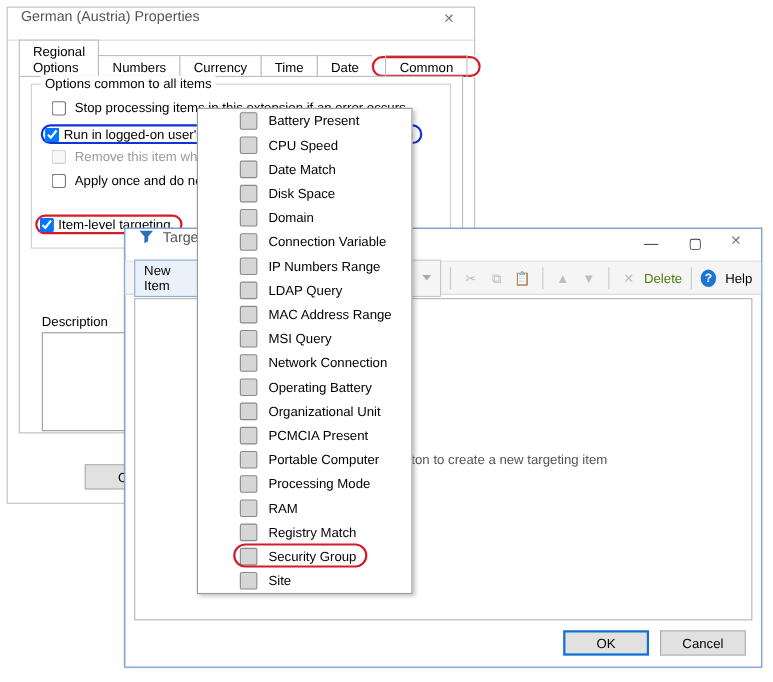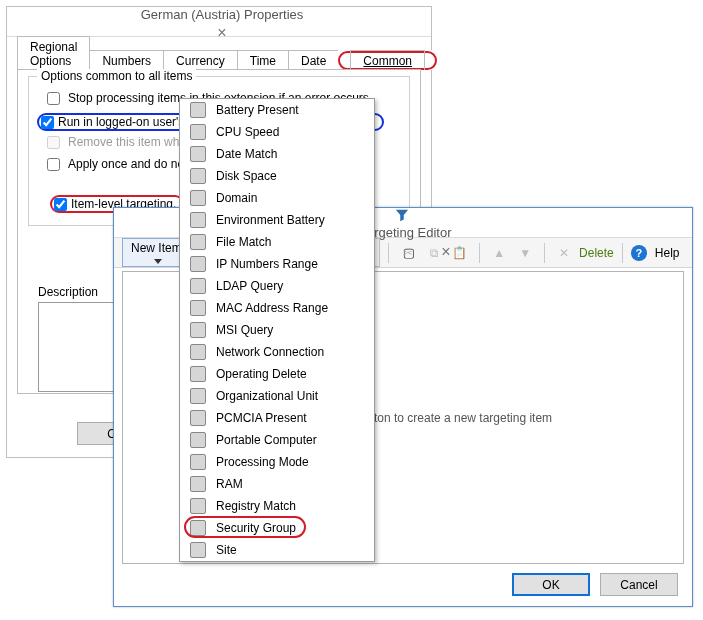--- a/index.html
+++ b/index.html
@@ -1,28 +1,28 @@
 <!DOCTYPE html>
 <html><head>
 <meta charset="utf-8">
 <style>
   * { box-sizing: border-box; font-family: "Segoe UI", Tahoma, sans-serif; }
   body { margin: 0; width: 703px; height: 620px; background: #fff; font-size: 12px; color: #000; position: relative; overflow: hidden; }
 
   
   .prop-win { position: absolute; left: 6px; top: 6px; width: 426px; height: 452px; border: 1px solid #bfbfbf; background: #fff; }
-  .titlebar { height: 30px; display: flex; align-items: center; padding: 0 6px 0 12px; border-bottom: 1px solid #dcdcdc; color: #555; flex-direction: column; }
+  .titlebar { height: 30px; display: flex; padding: 0 6px 0 12px; border-bottom: 1px solid #dcdcdc; color: #555; }
   .titlebar .title { flex: 1; font-size: 13px; }
   .titlebar .close { width: 34px; height: 24px; text-align: center; line-height: 22px; font-size: 16px; color: #777; }
 
   .tabs { display: flex; align-items: flex-end; height: 24px; margin-top: 8px; padding-left: 10px; }
   .tab { padding: 3px 12px 2px; border: 1px solid #bcbcbc; border-bottom: none; margin-right: -1px; background: #fff; position: relative; top: 1px; }
   .big-oval-red { border: 2px solid #d21c2a; border-radius: 14px; padding: 1px 10px 0; }
   .tabs .tab.common { padding: 0; border: none; }
-  .tabs .tab.common .inner { padding: 3px 12px 2px; border: 1px solid #bcbcbc; border-bottom: none; display: inline-block; text-decoration: underline; }
+  .tabs .tab.common .inner { padding: 3px 12px 2px; border: 1px solid #bcbcbc; border-bottom: none; display: inline-block; }
   .tabpanel { border: 1px solid #bcbcbc; margin: 0 10px 10px; height: 325px; position: relative; background: #fff; }
 
   .groupbox { position: absolute; left: 10px; top: 6px; right: 10px; height: 150px; border: 1px solid #cfcfcf; }
   .groupbox .legend { position: absolute; top: -8px; left: 8px; background: #fff; padding: 0 4px; font-size: 12px; }
 
   .opt-row { position: absolute; left: 18px; display: flex; align-items: center; gap: 4px; }
   .opt-row input[type=checkbox] { width: 13px; height: 13px; margin: 0 4px 0 0; }
   .opt-row.disabled { color: #9a9a9a; }
   .targeting-btn { position: absolute; left: 240px; top: 119px; padding: 2px 14px; font-size: 12px; background: #e1e1e1; border: 1px solid #adadad; }
 
@@ -36,34 +36,34 @@
   .prop-buttons button { width: 78px; height: 23px; font-size: 12px; background: #e1e1e1; border: 1px solid #adadad; }
 
   
   .te-win { position: absolute; left: 113px; top: 207px; width: 580px; height: 400px; border: 1px solid #5a8ed0; background: #fff; box-shadow: 0 0 2px rgba(0,0,0,.3); }
   .te-win .titlebar { border-bottom: 1px solid #dcdcdc; }
   .te-win .titlebar .icon { margin-right: 8px; }
   .win-controls { display: flex; gap: 0; }
   .win-controls div { width: 40px; height: 24px; display: flex; align-items: center; justify-content: center; color: #333; font-size: 13px; }
 
   .te-toolbar { height: 30px; border-bottom: 1px solid #d6d6d6; display: flex; align-items: center; padding: 0 8px; gap: 4px; background: #f5f5f5; }
-  .te-toolbar .dd { border: 1px solid #8badd6; background: #eaf1fb; padding: 2px 8px; display: inline-flex; align-items: center; gap: 4px; flex-direction: column; }
+  .te-toolbar .dd { border: 1px solid #8badd6; background: #eaf1fb; padding: 2px 8px; display: inline-flex; align-items: center; gap: 4px; }
   .te-toolbar .sep { width: 1px; height: 20px; background: #c9c9c9; margin: 0 4px; }
   .te-toolbar .tbtn { width: 22px; height: 22px; display: flex; align-items: center; justify-content: center; color: #555; }
   .te-toolbar .tbtn.dim { color: #bdbdbd; }
   .te-toolbar .lbl { color: #4d7c0f; }
   .te-toolbar .help-ico { width: 16px; height: 16px; border-radius: 50%; background: #1e74d2; color: #fff; font-size: 11px; font-weight: bold; display: inline-flex; align-items: center; justify-content: center; margin-right: 4px; }
 
   .te-body { position: absolute; left: 8px; right: 8px; top: 63px; bottom: 42px; border: 1px solid #b4b4b4; background: #fff; display: flex; align-items: center; justify-content: center; color: #555; padding: 10px; text-align: center; }
   .te-buttons { position: absolute; right: 14px; bottom: 10px; display: flex; gap: 10px; }
   .te-buttons button { width: 78px; height: 23px; font-size: 12px; background: #e1e1e1; border: 1px solid #adadad; }
   .te-buttons button.primary { border: 2px solid #0f6fd6; background: #e1e1e1; }
 
   
-  .menu { position: absolute; left: 179px; top: 98px; width: 196px; border: 1px solid #9a9a9a; background: #fff; box-shadow: 2px 2px 4px rgba(0,0,0,.25); z-index: 10; }
+  .menu { position: absolute; left: 179px; top: 98px; width: 196px; border: 1px solid #9a9a9a; background: #fff; box-shadow: 2px 2px 4px rgba(0,0,0,.25); z-index: 10; padding-left: 28px; }
   .menu .mi { height: 22px; display: flex; align-items: center; padding: 0 10px; gap: 10px; }
   .menu .mi .ico { width: 16px; height: 16px; flex: 0 0 16px; display: inline-block; }
   .menu .hl { position: relative; }
   .menu .hl .oval-red { position: absolute; left: 4px; top: -1px; height: 22px; border-radius: 12px; padding: 0 14px 0 4px; pointer-events: none; }
   .menu .hl .oval-red .lbl-fake { visibility: hidden; } 
 
   .caret { display: inline-block; width: 0; height: 0; border-left: 4px solid transparent; border-right: 4px solid transparent; border-top: 5px solid #333; margin-left: 4px; }
 
   
   .ico { background: #d6d6d6; border: 1px solid #888; border-radius: 2px; }
@@ -110,21 +110,21 @@
       <div class="opt-row disabled" style="top:58px">
         <input type="checkbox" disabled="" style="">
         <span>Remove this item when it is no longer applied.</span>
       </div>
 
       <div class="opt-row" style="top:80px">
         <input type="checkbox" style="">
         <span>Apply once and do not reapply.</span>
       </div>
 
-      <div class="opt-row" style="top:118px;left:21px">
+      <div class="opt-row" style="top:118px;left:3px">
         <span class="oval-red">
           <input type="checkbox" checked="" style="">
           <span>Item-level targeting.</span>
         </span>
       </div>
 
       <button class="targeting-btn"><span>Targeting...</span></button>
     </div>
 
     <span class="desc-label">Description</span>
@@ -208,25 +208,21 @@
     <div class="mi">
       <span class="ico"></span>
       <span>Disk Space</span>
     </div>
     <div class="mi">
       <span class="ico"></span>
       <span>Domain</span>
     </div>
     <div class="mi">
       <span class="ico"></span>
-      <span>Environment Battery</span>
-    </div>
-    <div class="mi">
-      <span class="ico"></span>
-      <span>File Match</span>
+      <span>Connection Variable</span>
     </div>
     <div class="mi">
       <span class="ico"></span>
       <span>IP Numbers Range</span>
     </div>
     <div class="mi">
       <span class="ico"></span>
       <span>LDAP Query</span>
     </div>
     <div class="mi">
@@ -236,21 +232,21 @@
     <div class="mi">
       <span class="ico"></span>
       <span>MSI Query</span>
     </div>
     <div class="mi">
       <span class="ico"></span>
       <span>Network Connection</span>
     </div>
     <div class="mi">
       <span class="ico"></span>
-      <span>Operating Delete</span>
+      <span>Operating Battery</span>
     </div>
     <div class="mi">
       <span class="ico"></span>
       <span>Organizational Unit</span>
     </div>
     <div class="mi">
       <span class="ico"></span>
       <span>PCMCIA Present</span>
     </div>
     <div class="mi">

